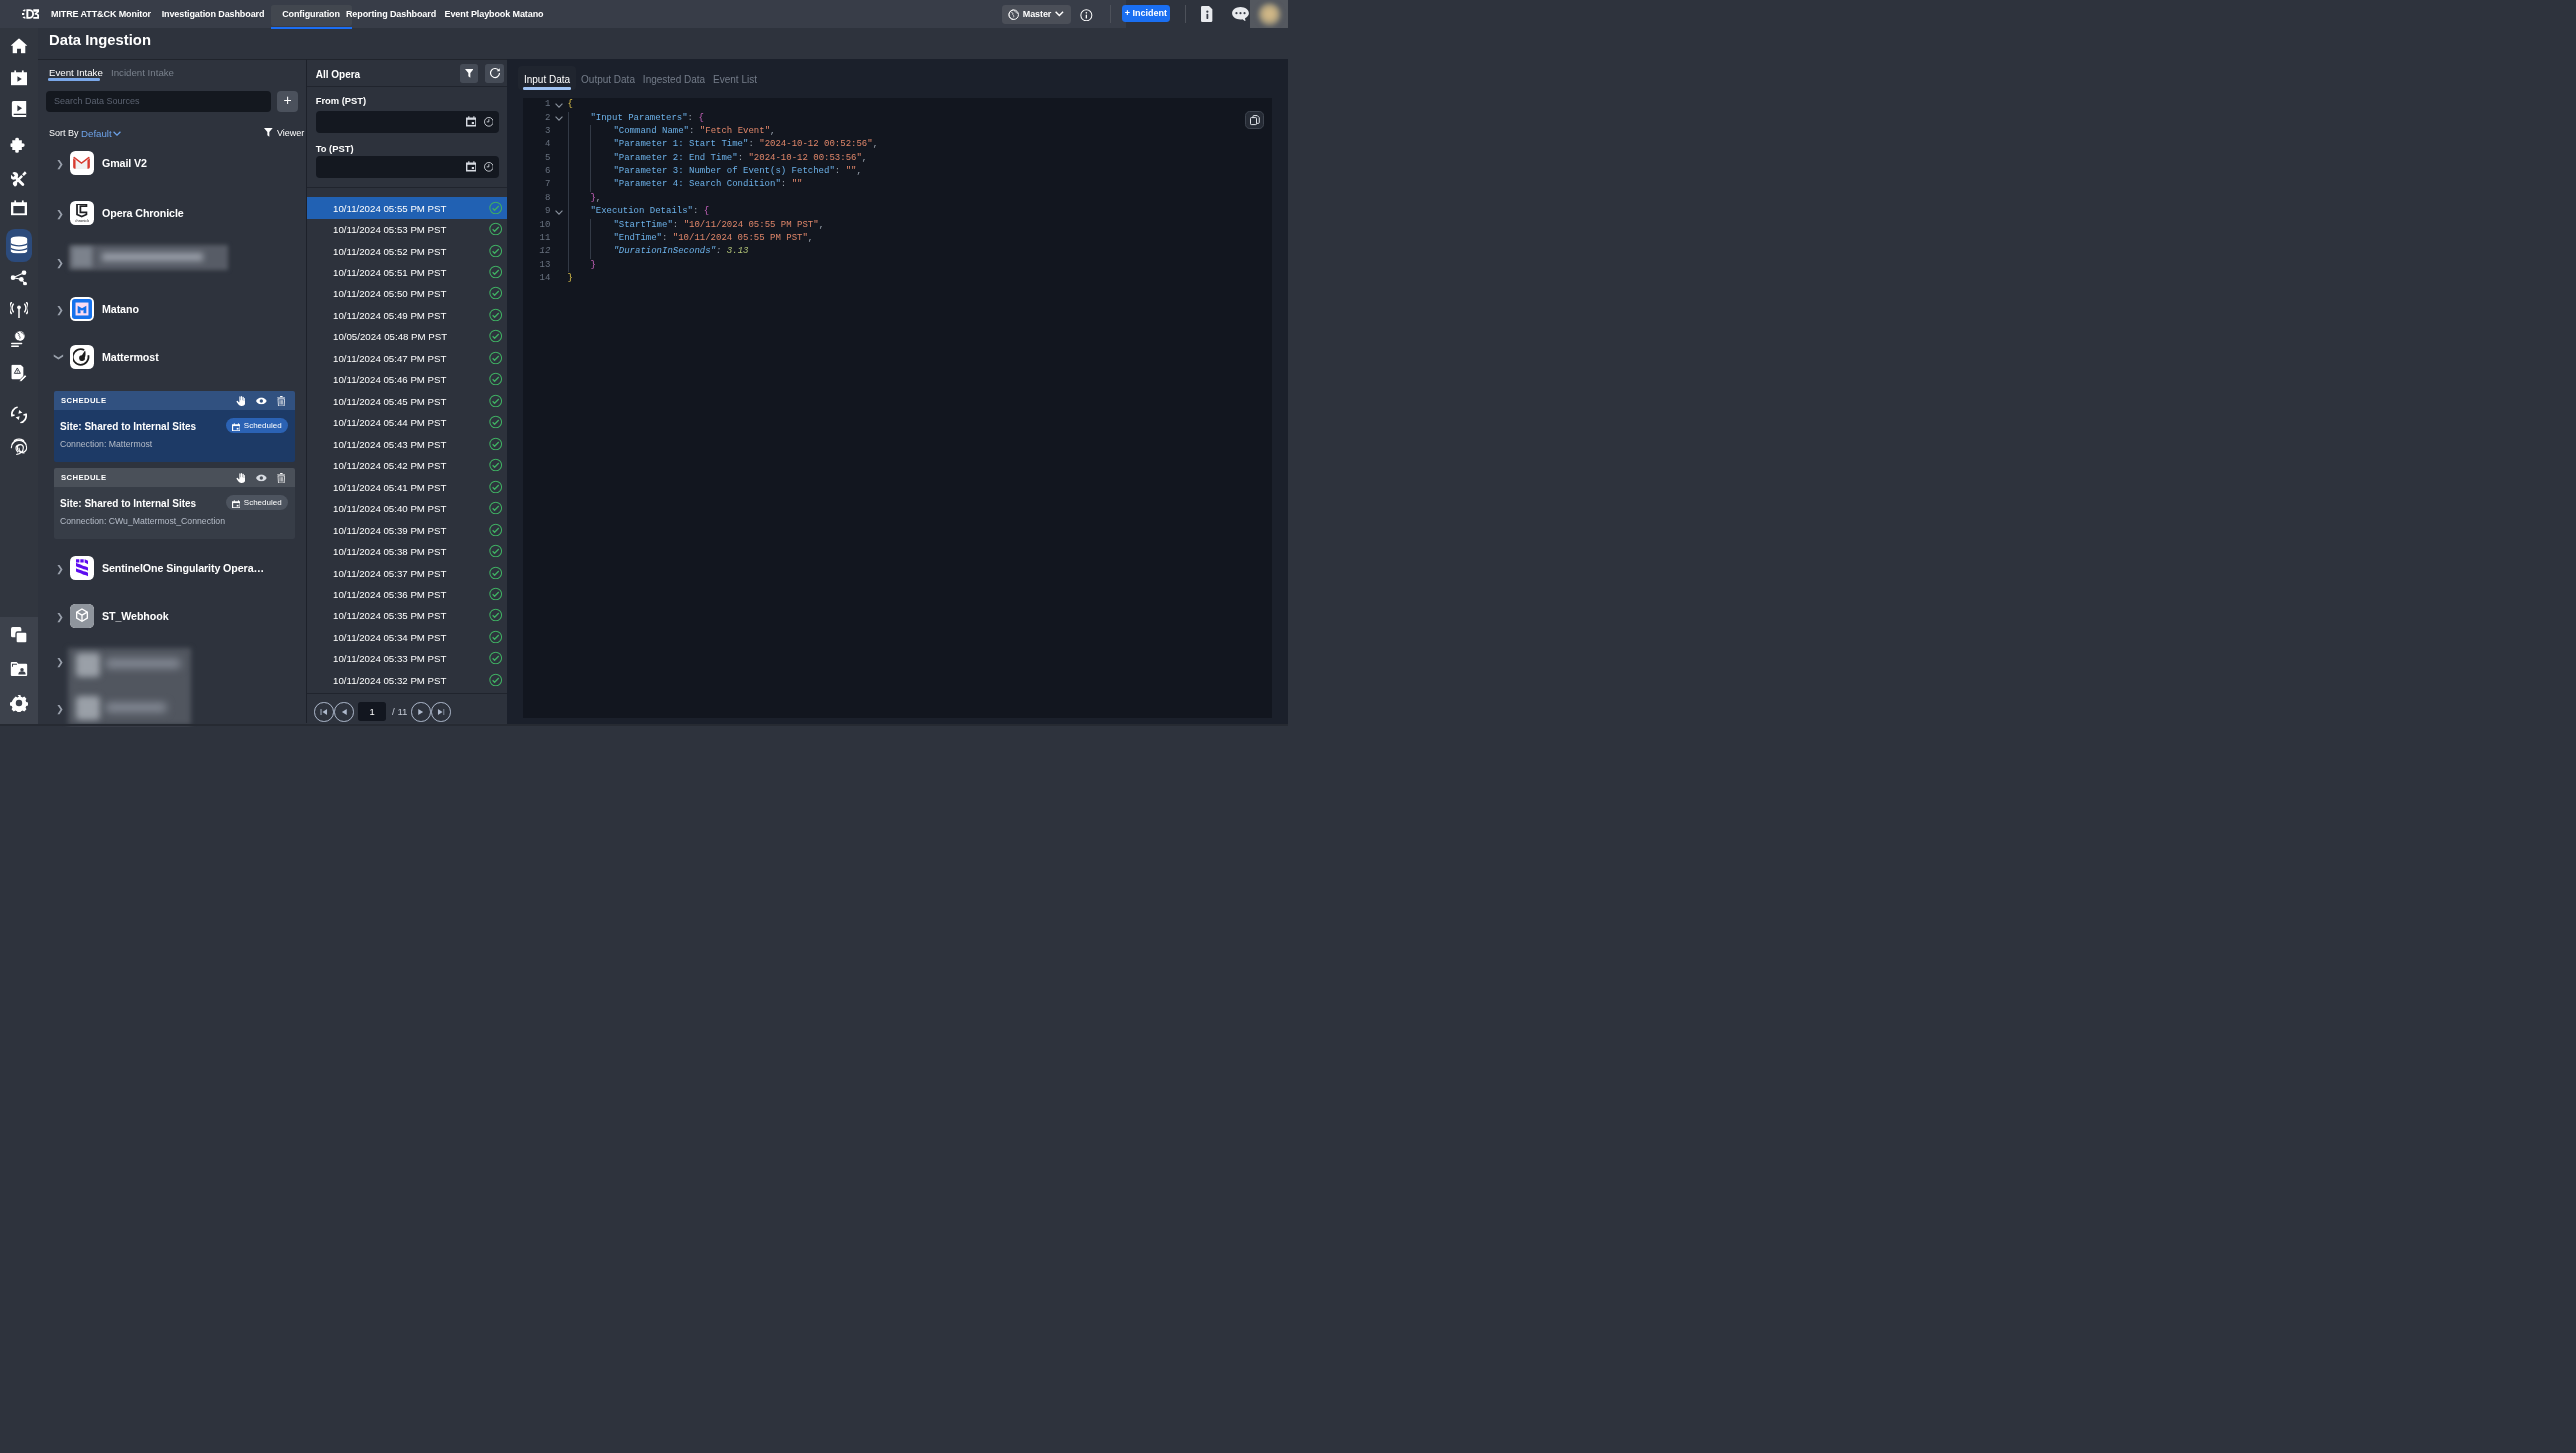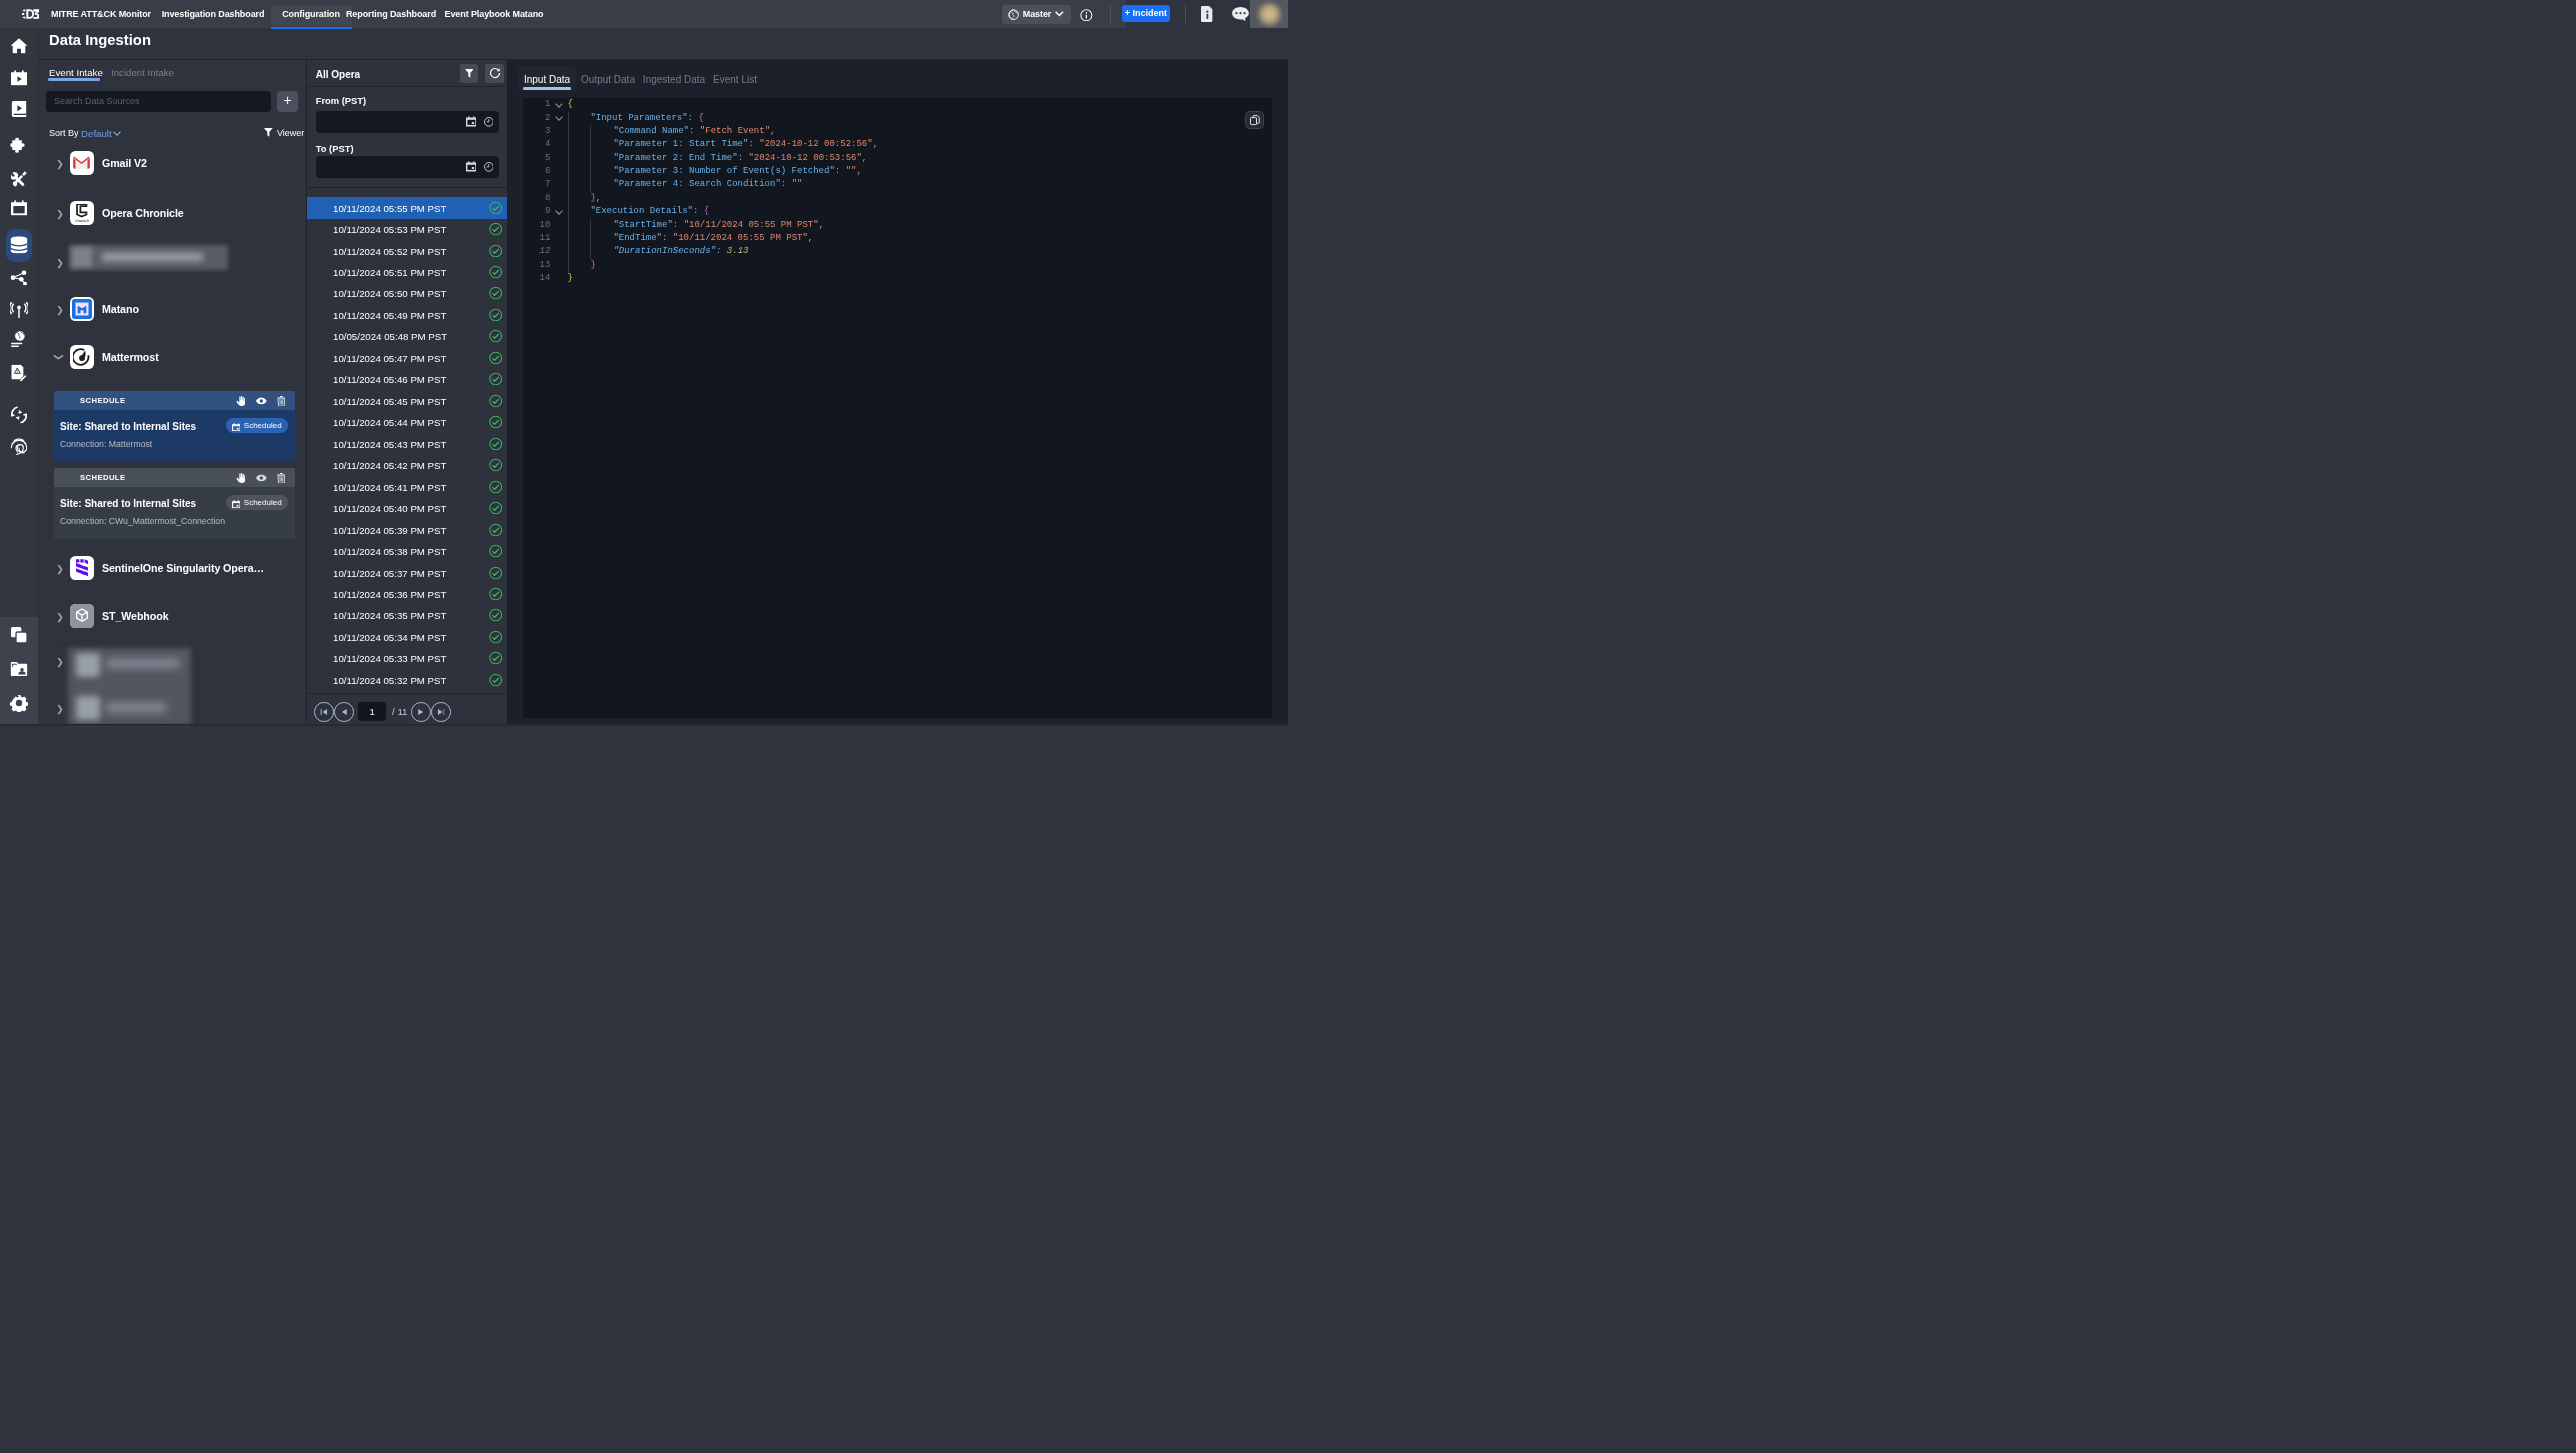--- a/index.html
+++ b/index.html
@@ -56,21 +56,21 @@
   .srcrow { position:absolute; left:0; width:268px; height:0; }
   .chev { position:absolute; left:18px; color:#9aa1ac; font-size:9.4px;
     transform:translateY(-50%); }
   .srcicon { position:absolute; left:32px; top:-12px; width:24px; height:24px;
     border-radius:5.4px; background:#fff; }
   .srcname { position:absolute; left:64px; transform:translateY(-52%); color:#fff;
     font-weight:bold; font-size:10.7px; white-space:nowrap; letter-spacing:-0.1px; }
 
   .card { position:absolute; left:16px; width:241px; border-radius:2px; overflow:hidden; }
   .cardhead { height:19px; line-height:19px; color:#fff; font-weight:bold; font-size:7.7px;
-    letter-spacing:0.4px; padding-left:26px; position:relative; }
+    letter-spacing:0.4px; padding-left:7px; position:relative; }
   .cardbody { position:relative; height:52px; }
   .cardtitle { position:absolute; left:6px; top:10.7px; color:#fff; font-weight:bold; font-size:10px; }
   .cardconn { position:absolute; left:6px; top:29px; font-size:8.7px; color:#b6bdc9; }
   .pill { position:absolute; right:7.4px; top:8px; height:15.4px; border-radius:8px; color:#fff;
     font-size:8px; line-height:15.4px; padding:0 6px 0 18px; }
   .hicons { position:absolute; right:0; top:0; height:19px; }
   .hicons svg { position:absolute; right:0; top:50%; transform:translateY(-50%); }
 
   
   .mlabel { position:absolute; left:8.7px; color:#fff; font-weight:bold; font-size:9.4px; }

